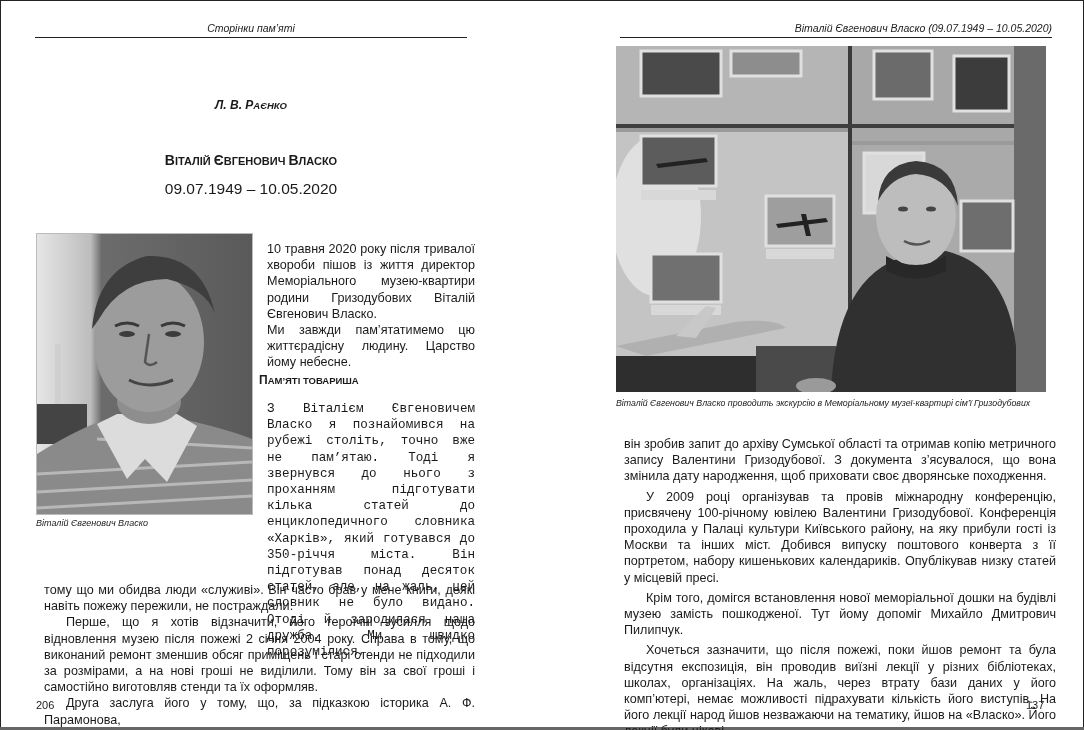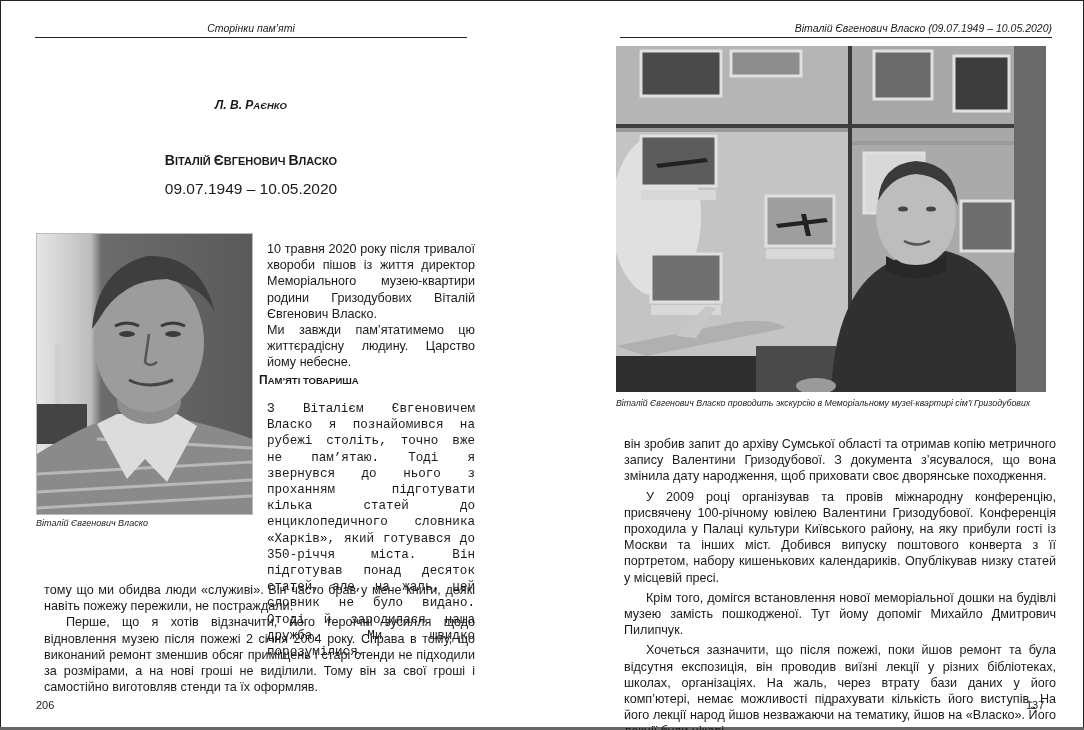--- a/index.html
+++ b/index.html
@@ -142,20 +142,21 @@
     <p>Ми завжди пам’ятатимемо цю життєрадісну людину. Царство йому небесне.</p>
   </div>
 
   <div class="subhead"><span>П</span><span class="sc" style="text-transform:uppercase">ам’яті товариша</span></div>
 
   <p class="col-right-text2 text">З Віталієм Євгеновичем Власко я познайомився на рубежі століть, точно вже не пам’ятаю. Тоді я звернувся до нього з проханням підготувати кілька статей до енциклопедичного словника «Харків», який готувався до 350-річчя міста. Він підготував понад десяток статей, але, на жаль, цей словник не було видано. Отоді й зародилася наша дружба. Ми швидко порозумілися,</p>
 
   <div class="full-left text">
     <p>тому що ми обидва люди «служиві». Він часто брав у мене книги, деякі навіть пожежу пережили, не постраждали.</p>
     <p class="indent">Перше, що я хотів відзначити, його героїчні зусилля щодо відновлення музею після пожежі 2 січня 2004 року. Справа в тому, що виконаний ремонт зменшив обсяг приміщень і старі стенди не підходили за розмірами, а на нові гроші не виділили. Тому він за свої гроші і самостійно виготовляв стенди та їх оформляв.</p>
+    <p class="indent">Друга заслуга його у тому, що, за підказкою історика А. Ф. Парамонова,</p>
   </div>
 
   <div class="page-num">206</div>
 </div>
 
 <div class="page page-right">
   <div class="running-head">Віталій Євгенович Власко (09.07.1949 – 10.05.2020)</div>
 
   <div class="photo-right" title="Vlasko at museum exhibition stands with aircraft photos and model">
     <svg width="430" height="346" viewBox="0 0 430 346">

